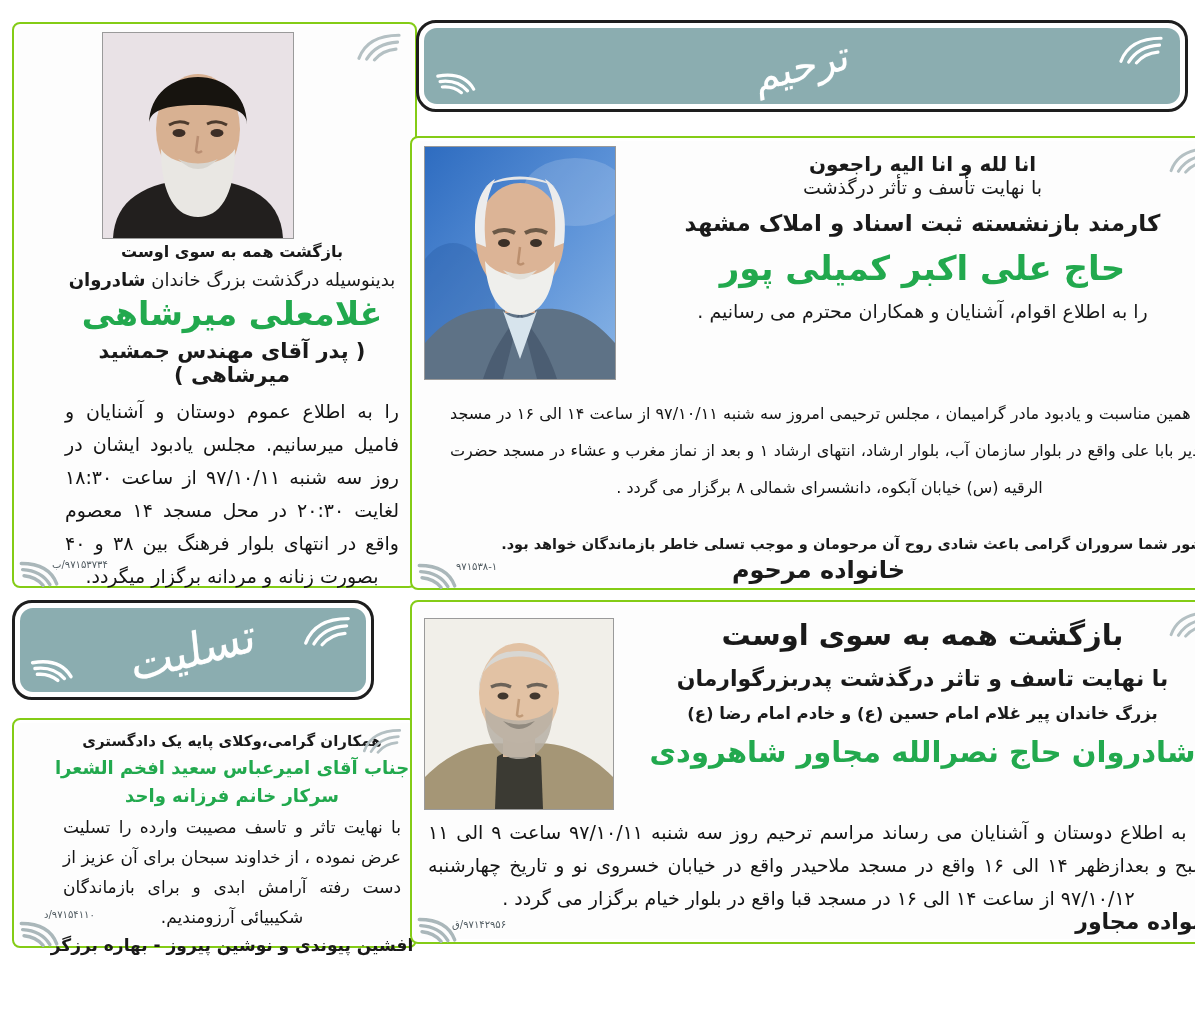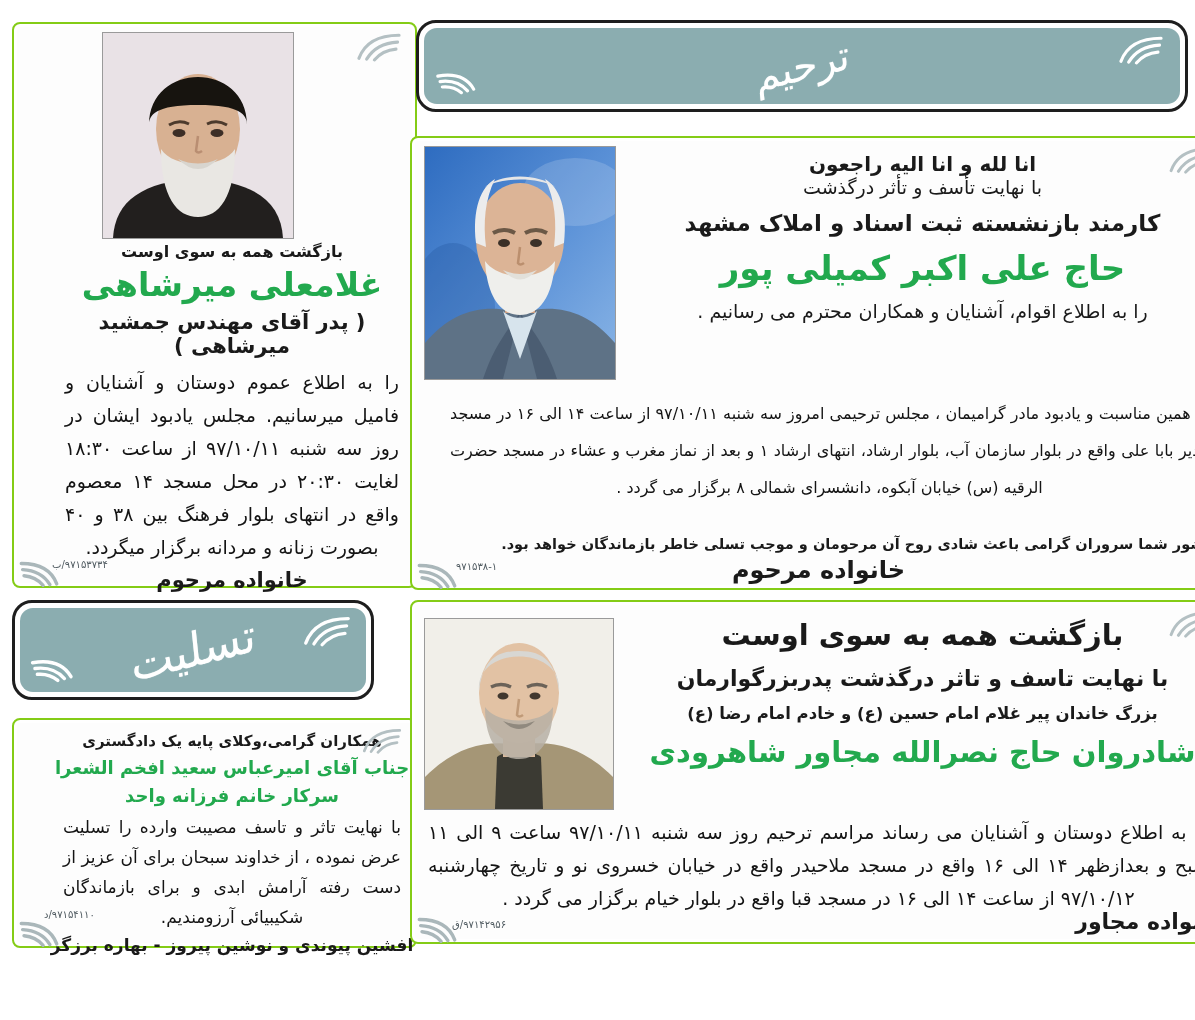--- a/index.html
+++ b/index.html
@@ -103,20 +103,24 @@
         <path d="M104 91 Q114 86 124 92" stroke="#4c3a2c" stroke-width="3" fill="none"></path>
         <ellipse cx="76" cy="100" rx="6.5" ry="4" fill="#3c2e26"></ellipse>
         <ellipse cx="114" cy="100" rx="6.5" ry="4" fill="#3c2e26"></ellipse>
         <path d="M95 103 L93 118 Q95 121 99 118" stroke="#b98e72" stroke-width="2.5" fill="none"></path>
         <path d="M58 116 C58 164 74 184 95 184 C116 184 132 164 132 116 C120 136 70 136 58 116 Z" fill="#e9e7e3"></path>
         <path d="M75 126 Q95 135 115 126 Q95 146 75 126 Z" fill="#d8d5cf"></path>
       </svg>
     </div>
     <div style="margin-top:218px;">
       <div class="c heavy lc1-return">بازگشت همه به سوی اوست</div>
+      <div class="c lc1-intro">
+        <span>بدینوسیله درگذشت بزرگ خاندان</span>
+        <b>شادروان</b>
+      </div>
       <div class="c heavy green lc1-name">غلامعلی میرشاهی</div>
       <div class="c heavy lc1-relation">( پدر آقای مهندس جمشید میرشاهی )</div>
       <div class="body-text lc1-body">را به اطلاع عموم دوستان و آشنایان و فامیل میرسانیم. مجلس یادبود ایشان در روز سه شنبه ۹۷/۱۰/۱۱ از ساعت ۱۸:۳۰ لغایت ۲۰:۳۰ در محل مسجد ۱۴ معصوم واقع در انتهای بلوار فرهنگ بین ۳۸ و ۴۰ بصورت زنانه و مردانه برگزار میگردد.</div>
       <div class="c heavy lc1-sig">خانواده مرحوم</div>
     </div>
     <span class="ref-code" style="left:38px;bottom:16px;">۹۷۱۵۳۷۳۴/ب</span>
     <span class="flourish fl-bl">
       <svg width="46" height="30" viewBox="0 0 64 44">
           <g fill="none" stroke="#aab7ba" stroke-width="5" stroke-linecap="round">
             <path d="M6 38 C14 16, 32 8, 58 8"></path>

